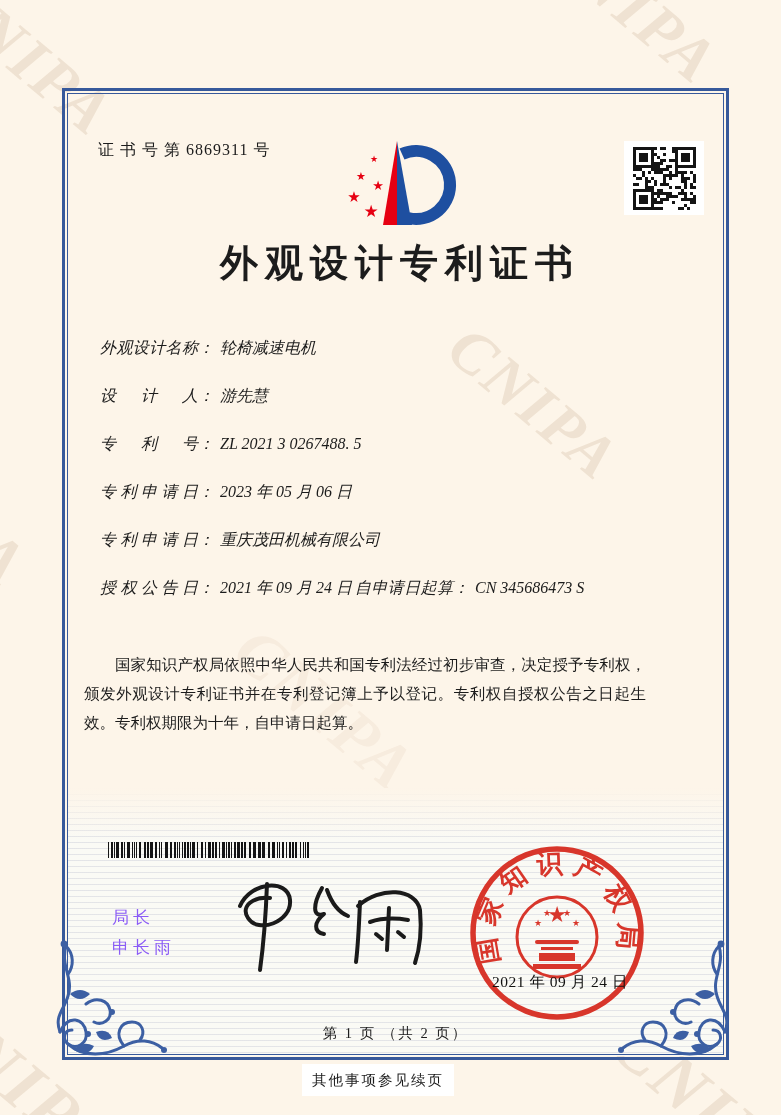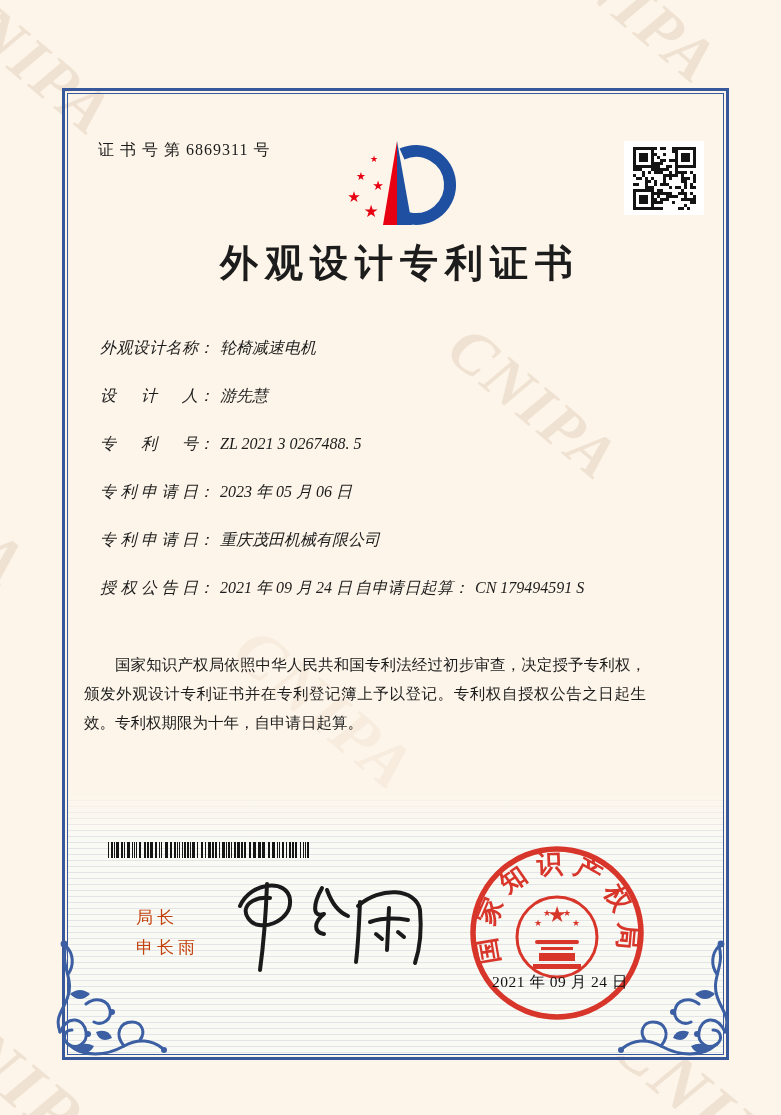--- a/index.html
+++ b/index.html
@@ -41,21 +41,21 @@
   .field-row { margin-bottom:26px; line-height:22px; white-space:nowrap; position:relative; }
   .flabel { display:inline-block; width:98px; text-align:justify; text-align-last:justify; vertical-align:top; }
   .fcolon { display:inline-block; margin-right:6px; }
   .grant-second { position:absolute; left:255px; top:0; white-space:nowrap; }
   .paras { position:absolute; left:84px; top:650px; width:562px; font-size:15.5px;
            line-height:29px; text-align:justify; }
   .paras p { margin:0; text-indent:2em; }
   .barcode { position:absolute; left:108px; top:842px; width:212px; height:16px; font-size:0; }
   .barcode i { display:inline-block; height:100%; background:#151515; vertical-align:top; }
   .officer { position:absolute; left:112px; font-size:17px; letter-spacing:4px;
-             font-family:Liberation Serif, serif; color:#c2410c;margin-left:24px; }
+             font-family:Liberation Serif, serif; color:#8b5cf6; }
   .signature { position:absolute; left:210px; top:866px; width:230px; height:114px; }
   .seal { position:absolute; left:468px; top:844px; width:178px; height:178px; opacity:0.93; }
   .seal-date { position:absolute; left:492px; top:972px; font-size:15.5px; letter-spacing:0.5px; color:#111; }
   .page-info { position:absolute; left:62px; top:1024px; width:667px; text-align:center;
                font-size:14.5px; letter-spacing:2px; }
   .note-box { position:absolute; left:302px; top:1064px; width:152px; height:32px; line-height:32px;
               background:#ffffff; text-align:center; font-size:14.5px; letter-spacing:2px; }
 </style>
 </head>
 <body>
@@ -284,21 +284,21 @@
     </div>
     <div class="field-row">
       <span class="flabel">专利申请日</span><span class="fcolon">：</span><span class="fvalue">2023 年 05 月 06 日</span>
     </div>
     <div class="field-row">
       <span class="flabel">专利申请日</span><span class="fcolon">：</span><span class="fvalue">重庆茂田机械有限公司</span>
     </div>
     <div class="field-row">
       <span class="flabel">授权公告日</span><span class="fcolon">：</span><span class="fvalue">2021 年 09 月 24 日</span>
       <span class="grant-second">
-        <span class="flabel">自申请日起算</span><span class="fcolon">：</span><span class="fvalue">CN 179494591 S</span>
+        <span class="flabel">自申请日起算</span><span class="fcolon">：</span><span class="fvalue">CN 345686473 S</span>
       </span>
     </div>
   </div>
 
   <div class="paras">
     <p>国家知识产权局依照中华人民共和国专利法经过初步审查，决定授予专利权，颁发外观设计专利证书并在专利登记簿上予以登记。专利权自授权公告之日起生效。专利权期限为十年，自申请日起算。</p>
   </div>
 
   <div id="barcode" class="barcode"><i style="width:1px;margin-right:2px"></i><i style="width:2px;margin-right:1px"></i><i style="width:1px;margin-right:1px"></i><i style="width:3px;margin-right:2px"></i><i style="width:2px;margin-right:1px"></i><i style="width:1px;margin-right:2px"></i><i style="width:3px;margin-right:2px"></i><i style="width:1px;margin-right:1px"></i><i style="width:1px;margin-right:1px"></i><i style="width:1px;margin-right:2px"></i><i style="width:2px;margin-right:3px"></i><i style="width:2px;margin-right:1px"></i><i style="width:2px;margin-right:1px"></i><i style="width:3px;margin-right:2px"></i><i style="width:2px;margin-right:2px"></i><i style="width:1px;margin-right:1px"></i><i style="width:1px;margin-right:3px"></i><i style="width:3px;margin-right:2px"></i><i style="width:2px;margin-right:2px"></i><i style="width:2px;margin-right:1px"></i><i style="width:1px;margin-right:1px"></i><i style="width:1px;margin-right:2px"></i><i style="width:1px;margin-right:1px"></i><i style="width:2px;margin-right:1px"></i><i style="width:2px;margin-right:1px"></i><i style="width:1px;margin-right:1px"></i><i style="width:3px;margin-right:2px"></i><i style="width:1px;margin-right:3px"></i><i style="width:2px;margin-right:2px"></i><i style="width:1px;margin-right:2px"></i><i style="width:3px;margin-right:1px"></i><i style="width:2px;margin-right:1px"></i><i style="width:2px;margin-right:2px"></i><i style="width:1px;margin-right:2px"></i><i style="width:3px;margin-right:1px"></i><i style="width:1px;margin-right:1px"></i><i style="width:2px;margin-right:1px"></i><i style="width:1px;margin-right:2px"></i><i style="width:2px;margin-right:1px"></i><i style="width:3px;margin-right:1px"></i><i style="width:2px;margin-right:1px"></i><i style="width:2px;margin-right:3px"></i><i style="width:2px;margin-right:2px"></i><i style="width:3px;margin-right:2px"></i><i style="width:3px;margin-right:1px"></i><i style="width:3px;margin-right:3px"></i><i style="width:2px;margin-right:2px"></i><i style="width:3px;margin-right:2px"></i><i style="width:1px;margin-right:1px"></i><i style="width:1px;margin-right:2px"></i><i style="width:2px;margin-right:2px"></i><i style="width:1px;margin-right:2px"></i><i style="width:2px;margin-right:1px"></i><i style="width:2px;margin-right:1px"></i><i style="width:2px;margin-right:3px"></i><i style="width:1px;margin-right:2px"></i><i style="width:1px;margin-right:1px"></i><i style="width:1px;margin-right:1px"></i><i style="width:2px;margin-right:3px"></i></div>
 
@@ -336,14 +336,16 @@
       <text x="99" y="72" font-size="9">★</text>
       <text x="108" y="82" font-size="9">★</text>
       <rect x="67" y="96" width="44" height="4" rx="2"></rect>
       <rect x="73" y="103" width="32" height="3"></rect>
       <rect x="71" y="109" width="36" height="8"></rect>
       <rect x="65" y="120" width="48" height="5"></rect>
     </g>
   </svg>
   <div class="seal-date">2021 年 09 月 24 日</div>
 
+  <div class="page-info">第 1 页 （共 2 页）</div>
+  <div class="note-box">其他事项参见续页</div>
 
 </div>
 
 </body></html>

